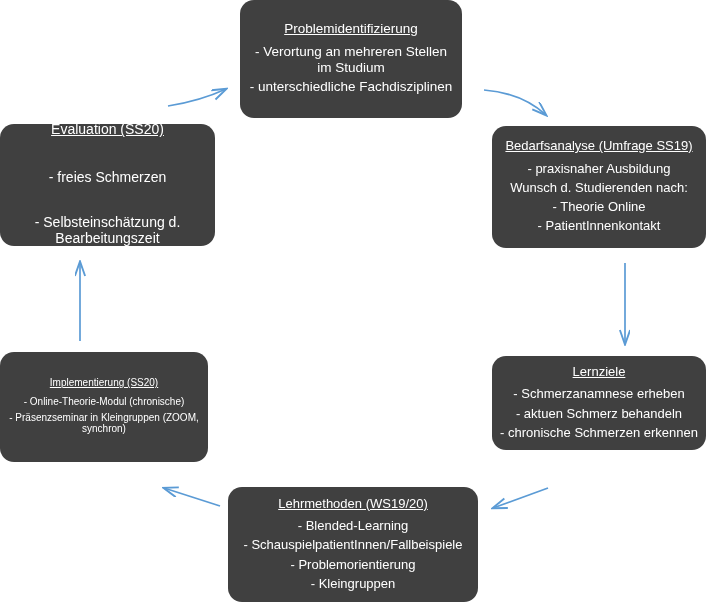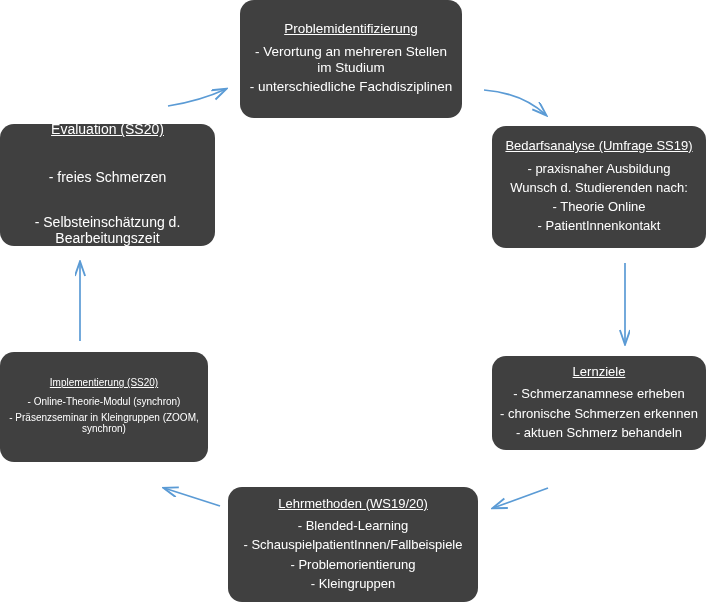--- a/index.html
+++ b/index.html
@@ -93,35 +93,35 @@
     <div class="title">Bedarfsanalyse (Umfrage SS19)</div>
     <div class="line">- praxisnaher Ausbildung</div>
     <div class="line">Wunsch d. Studierenden nach:</div>
     <div class="line">- Theorie Online</div>
     <div class="line">- PatientInnenkontakt</div>
   </div>
 
   <div class="node" id="node-lernziele">
     <div class="title">Lernziele</div>
     <div class="line">- Schmerzanamnese erheben</div>
+    <div class="line">- aktuen Schmerz behandeln</div>
     <div class="line">- chronische Schmerzen erkennen</div>
-    <div class="line">- aktuen Schmerz behandeln</div>
   </div>
 
   <div class="node" id="node-lehrmethoden">
     <div class="title">Lehrmethoden (WS19/20)</div>
     <div class="line">- Blended-Learning</div>
     <div class="line">- SchauspielpatientInnen/Fallbeispiele</div>
     <div class="line">- Problemorientierung</div>
     <div class="line">- Kleingruppen</div>
   </div>
 
   <div class="node" id="node-implement">
     <div class="title">Implementierung (SS20)</div>
-    <div class="line">- Online-Theorie-Modul (synchron)</div>
+    <div class="line">- Online-Theorie-Modul (chronische)</div>
     <div class="line">- Präsenzseminar in Kleingruppen (ZOOM, synchron)</div>
   </div>
 
   <div class="node" id="node-evaluation">
     <div class="title">Evaluation (SS20)</div>
     <div class="line">- freies Schmerzen</div>
     <div class="line">- Selbsteinschätzung d. Bearbeitungszeit</div>
   </div>
 
 </div>

